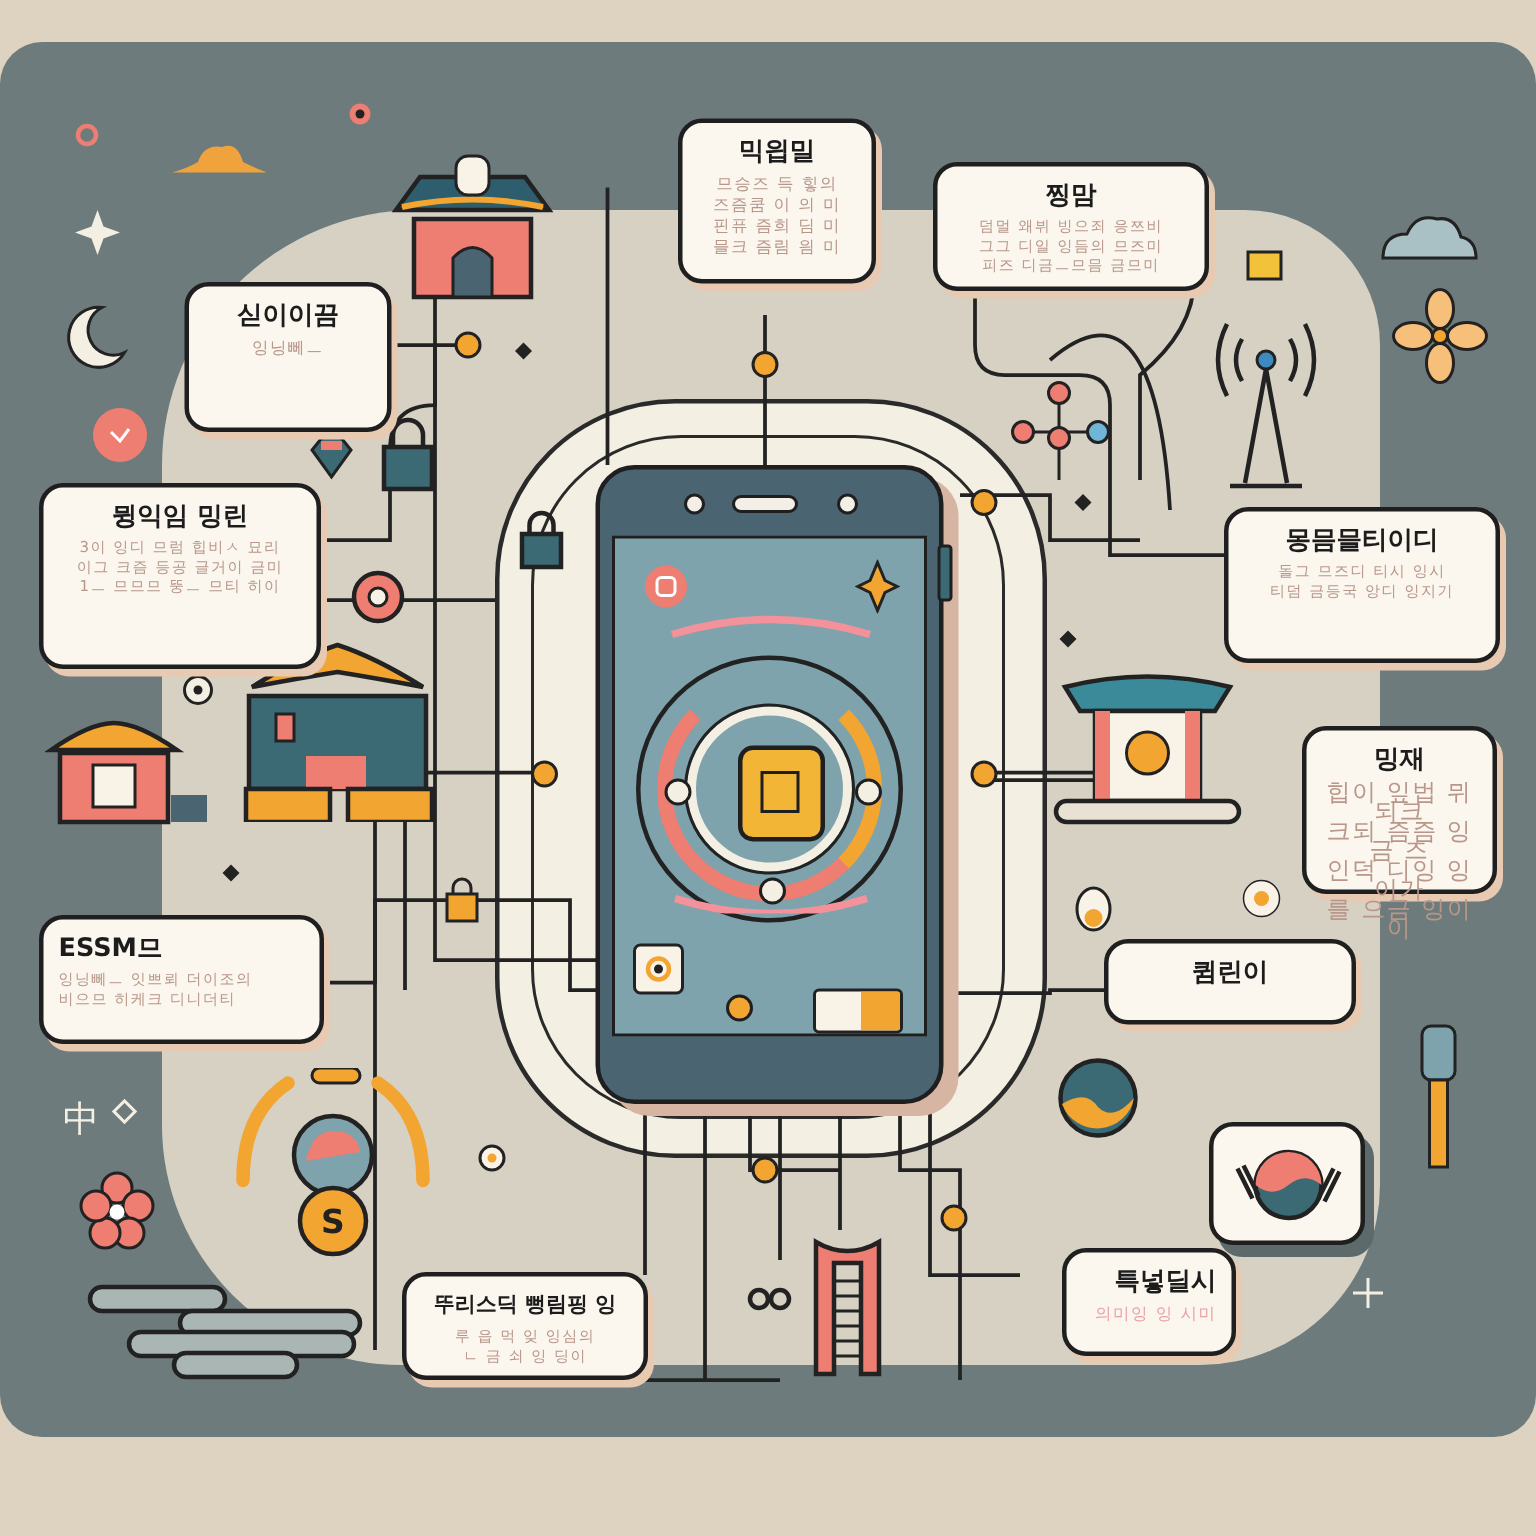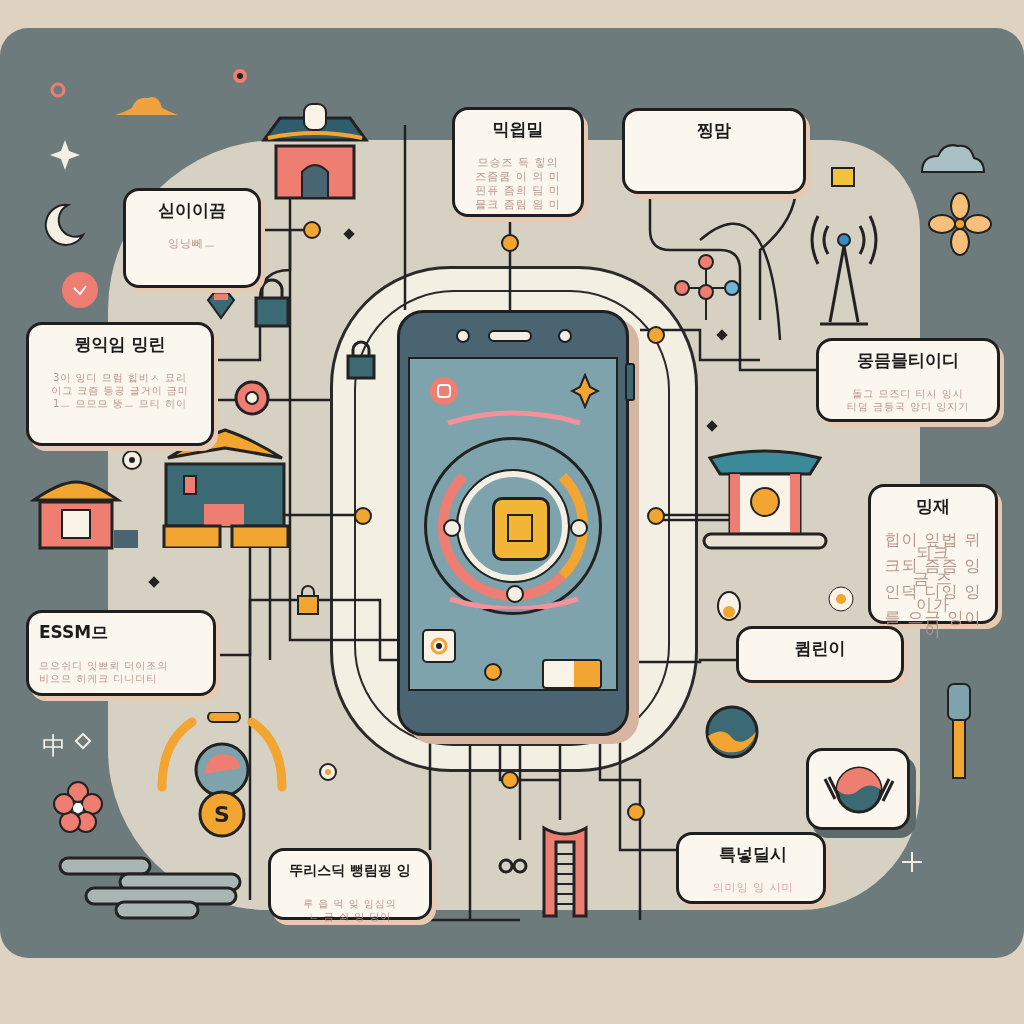--- a/index.html
+++ b/index.html
@@ -28,21 +28,21 @@
   svg.lines { position: absolute; left: 0; top: 0; }
   .bubble {
     position: absolute; background: #fbf7ef; border: 3px solid #1f1f1f;
     border-radius: 16px; box-shadow: 4px 5px 0 #e8c9b2;
     box-sizing: border-box; text-align: center; padding: 8px 10px;
   }
   .bubble .title {
     font-weight: bold; font-size: 17px; color: #1c1c1c; line-height: 22px;
   }
   .bubble .body {
-    font-size: 11px; color: #b8978a; line-height: 14px; margin-top: 16px;
+    font-size: 11px; color: #b8978a; line-height: 14px; margin-top: 4px;
     letter-spacing: 1px;
   }
   .phone {
     position: absolute; left: 397px; top: 310px; width: 226px; height: 420px;
     background: #4a6472; border: 3px solid #1f1f1f; border-radius: 26px;
     box-shadow: 10px 8px 0 #d6b6a2;
   }
   .screen {
     position: absolute; left: 8px; top: 44px; width: 206px; height: 330px;
     background: #7fa3ac; border: 2px solid #1f1f1f;
@@ -317,61 +317,64 @@
           <circle cx="15" cy="15" r="3" fill="#222"></circle>
         </svg>
     </div>
     <div class="icon" style="left:132px;top:300px;width:56px;height:26px;background:#f9f2e7;border:2px solid #222;border-radius:4px;overflow:hidden">
       <div style="position:absolute;right:0;top:0;width:26px;height:26px;background:#f2a531"></div>
     </div>
     <div class="dot" style="left:74px;top:304px"></div>
   </div>
 </div>
 
-<div class="bubble" style="left:452px;top:107px;width:132px;height:110px">
+<div class="bubble" style="left:452px;top:79px;width:132px;height:110px">
   <div class="title">믹읩밀</div>
   <div class="body" style="white-space:pre-line">므승즈 득 힣의
 즈즘쿰 이 의 미
 핀퓨 즘희 딤 미
 믈크 즘림 읨 미</div>
 </div>
 <div class="bubble" style="left:622px;top:108px;width:184px;height:86px">
   <div class="title">찡맘</div>
+  <div class="body" style="white-space:pre-line;font-size:10px;line-height:13px">덤멀 왜뷔 빙으죄 응쯔비
+그그 디일 잉듬의 므즈미
+피즈 디금ㅡ므믐 금므미</div>
 </div>
 <div class="bubble" style="left:123px;top:188px;width:138px;height:100px">
   <div class="title">싣이이끔</div>
   <div class="body" style="white-space:pre-line">잉닝뻬ㅡ</div>
 </div>
 <div class="bubble" style="left:26px;top:322px;width:188px;height:124px">
   <div class="title">뮝익임 밍린</div>
   <div class="body" style="white-space:pre-line;font-size:10px;line-height:13px">3이 잉디 므럼 힙비ㅅ 묘리
 이그 크즘 등공 글거이 금미
 1ㅡ 므므므 뚱ㅡ 므티 히이</div>
 </div>
 <div class="bubble" style="left:26px;top:610px;width:190px;height:86px;text-align:left;">
   <div class="title">ESSM므</div>
-  <div class="body" style="white-space:pre-line;font-size:10px;line-height:13px">므으쉬디 잇쁘뢰 더이조의
+  <div class="body" style="white-space:pre-line;font-size:10px;line-height:13px">잉닝뻬ㅡ 잇쁘뢰 더이조의
 비으므 히케크 디니더티</div>
 </div>
-<div class="bubble" style="left:816px;top:338px;width:184px;height:84px">
+<div class="bubble" style="left:816px;top:338px;width:184px;height:104px">
   <div class="title">몽믐믈티이디</div>
   <div class="body" style="white-space:pre-line;font-size:10px;line-height:13px">돌그 므즈디 티시 잉시
 티덤 금등국 앙디 잉지기</div>
 </div>
-<div class="bubble" style="left:868px;top:484px;width:130px;height:140px">
+<div class="bubble" style="left:868px;top:484px;width:130px;height:112px">
   <div class="title">밍재</div>
   <div class="body" style="white-space:pre-line;font-size:16px;line-height:13px">힙이 잎법 뮈되크
 크되 즘즘 잉금 즈
 인덕 디잉 잉이가
 를 으금 잉이이</div>
 </div>
 <div class="bubble" style="left:736px;top:626px;width:168px;height:57px">
   <div class="title">큄린이</div>
 </div>
 <div class="bubble" style="left:268px;top:848px;width:164px;height:72px;text-align:center">
   <div class="title" style="font-size:14px">뚜리스딕 뻥림핑 잉</div>
   <div class="body" style="white-space:pre-line;font-size:10px;line-height:13px">루 읍 먹 잊 잉심의
 ㄴ 금 쇠 잉 딩이</div>
 </div>
-<div class="bubble" style="left:676px;top:832px;width:150px;height:72px;text-align:center;padding-left:14px">
+<div class="bubble" style="left:708px;top:832px;width:116px;height:72px;text-align:right;padding-left:14px">
   <div class="title">특넣딜시</div>
   <div class="body" style="white-space:pre-line;color:#e7a1a6">의미잉 잉 시미</div>
 </div>
 
 </body></html>

